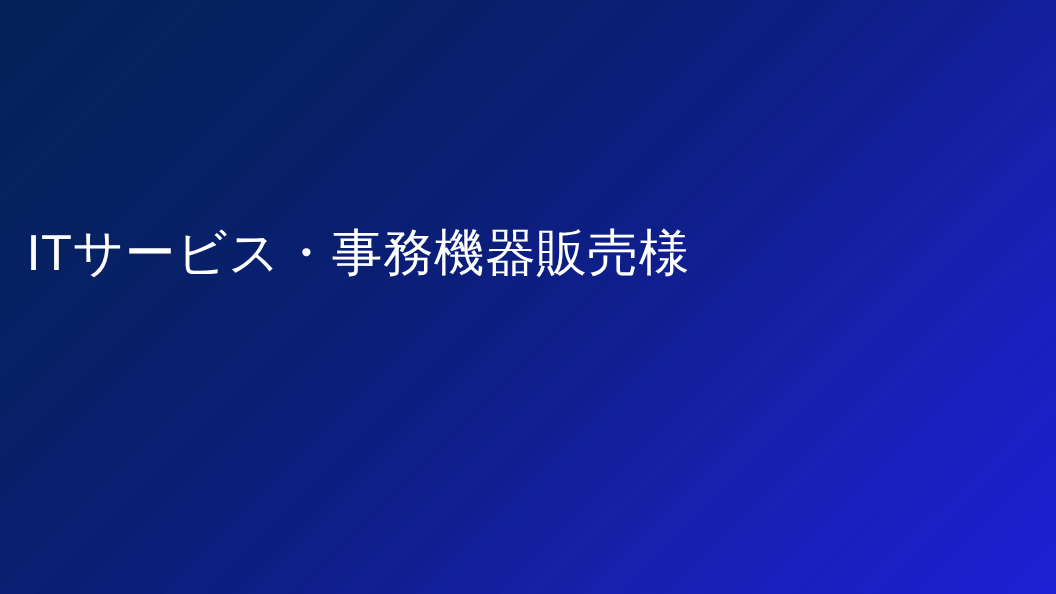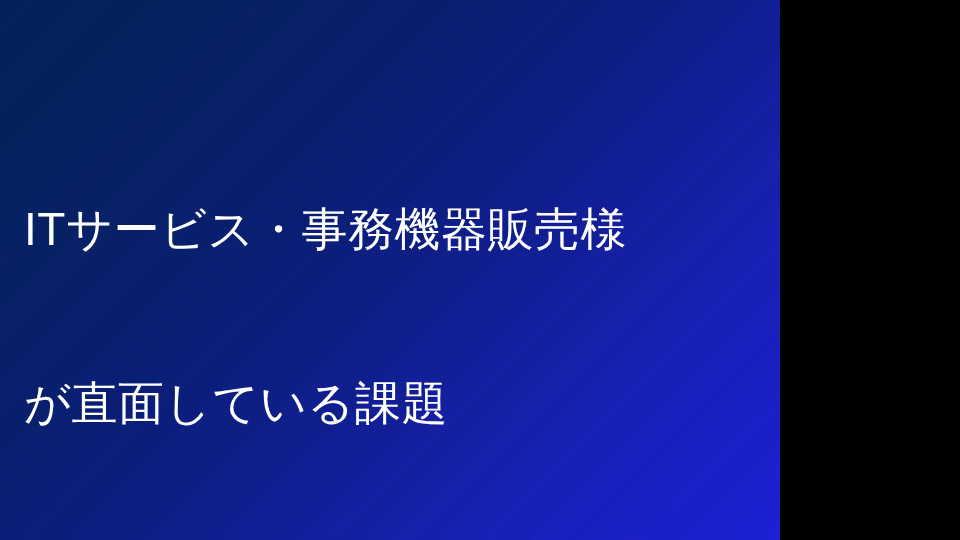--- a/index.html
+++ b/index.html
@@ -4,21 +4,21 @@
 <title>Presentation Slide</title>
 <style>
   html, body {
     margin: 0;
     padding: 0;
     background: #000;
   }
 
   .slide {
     position: relative;
-    width: 780px;
+    width: 960px;
     height: 540px;
     overflow: hidden;
     font-family: "Liberation Sans", "DejaVu Sans", sans-serif;
     
     background-color: #0a1f74;
     background-image: linear-gradient(135deg,
         #03205a 0%,
         #05215e 12%,
         #072068 26%,
         #0a1e78 42%,
@@ -66,18 +66,17 @@
 </style>
 </head>
 <body>
 
 <div class="slide">
 
   <div class="content">
 
     <div class="title-block">
       <span class="title-line">ITサービス・事務機器販売様</span>
-      <span class="title-line">が直面している課題</span>
     </div>
 
   </div>
 
 </div>
 
 </body></html>

